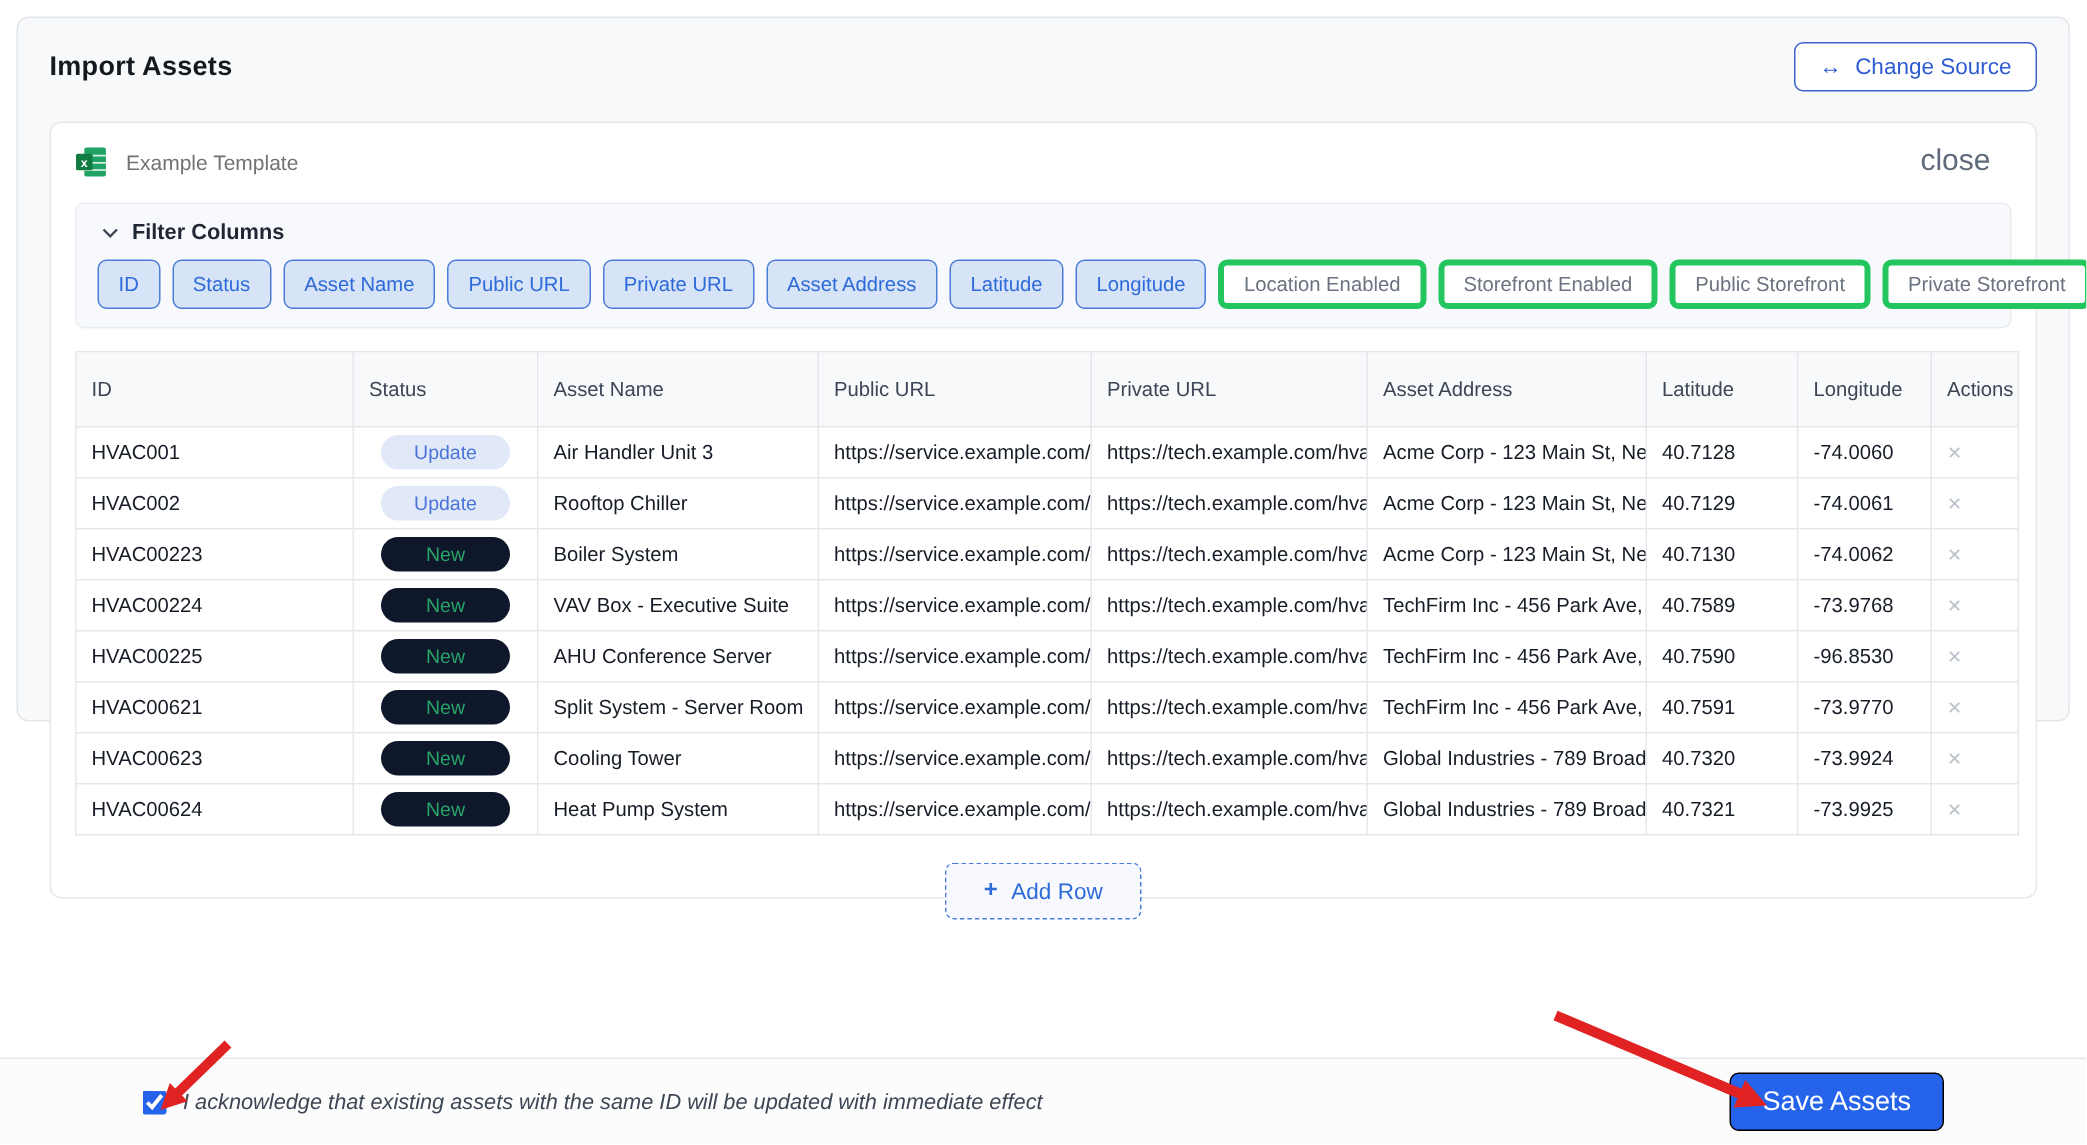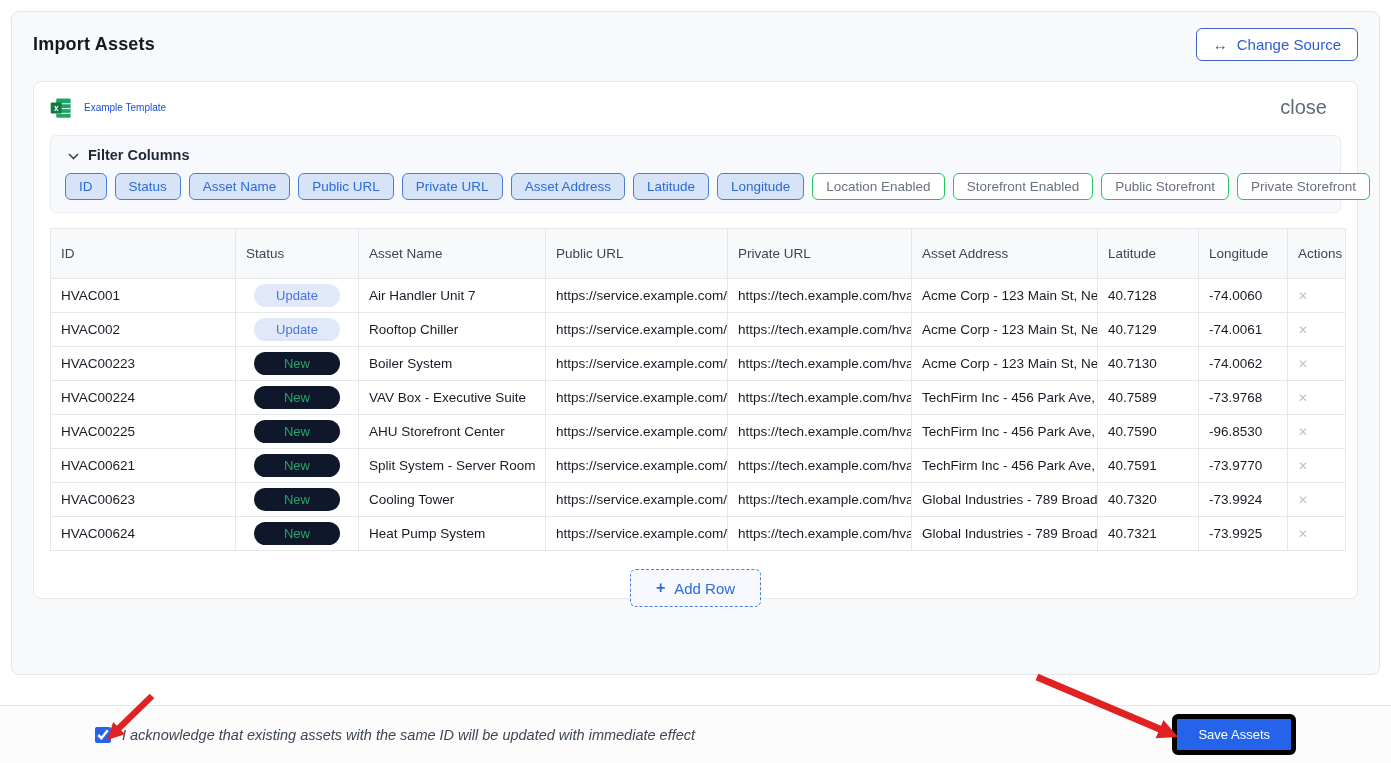--- a/index.html
+++ b/index.html
@@ -1,58 +1,58 @@
 <!DOCTYPE html>
 <html><head>
 <meta charset="utf-8">
 <style>
   * { margin:0; padding:0; box-sizing:border-box; }
   html,body { background:#ffffff; font-family:"Liberation Sans", sans-serif; }
   .page { position:relative; width:1391px; height:763px; overflow:hidden; background:#fff; }
 
   
   .panel {
-    position:absolute; left:11px; top:11px; width:1369px; height:664px;
+    position:absolute; left:11px; top:11px; width:1369px; height:470px;
     background:#f8f9fa; border:1px solid #e3e6ea; border-radius:8px;
     padding:16px 21px 8px 21px;
   }
   .panel-head { display:flex; align-items:center; justify-content:space-between; margin-bottom:20px; }
   .panel-head h1 { font-size:18px; font-weight:700; color:#15191f; letter-spacing:.2px; }
   .btn-outline {
     display:inline-flex; align-items:center; gap:9px; background:#fff;
     border:1px solid #3d63c9; color:#2e5cd0; border-radius:6px;
     padding:7px 16px; font-size:15px; font-family:inherit; cursor:pointer;
   }
   .cs-icon { font-size:15px; line-height:1; }
 
   
   .card {
     background:#ffffff; border:1px solid #e6e8ec; border-radius:8px;
     padding:14px 16px 32px 16px; height:518px;
   }
   .card-head { display:flex; align-items:center; margin-bottom:16px; }
   .xl-icon { width:22px; height:22px; margin-right:12px; display:inline-block; }
-  .tpl-name { font-size:10px; color:#1d4ed8; }
+  .tpl-name { font-size:14px; color:#737373; }
   .close { margin-left:auto; font-size:20px; color:#5f6b7a; cursor:pointer; padding-right:14px; }
 
   
   .filter-panel {
     background:#f7f9fc; border:1px solid #e9edf2; border-radius:6px;
     padding:10px 14px 12px 14px; margin-bottom:15px;
   }
   .filter-head { display:inline-flex; align-items:center; gap:9px; cursor:pointer; margin-bottom:10px; padding-left:3px; }
   .filter-head .chev { display:inline-block; }
   .filter-head span { font-size:14.5px; font-weight:700; color:#1f2733; }
   .chips { display:flex; flex-wrap:nowrap; gap:8px; }
   .chip {
     font-family:inherit; font-size:13.5px; border-radius:6px; padding:5px 13px;
     cursor:pointer; white-space:nowrap;
   }
   .chip-active { background:#d7e3f7; border:1px solid #4a7dd8; color:#2d6bd8; }
-  .chip-inactive { background:#ffffff; border:1px solid #22c55e; color:#6b7280; }
+  .chip-inactive { background:#ffffff; border:4px solid #22c55e; color:#6b7280; }
 
   
   table.grid { width:100%; border-collapse:collapse; table-layout:fixed; }
   .grid th, .grid td { border:1px solid #e5e7ea; overflow:hidden; white-space:nowrap; }
   .grid th {
     background:#f8f9fa; text-align:left; font-weight:500; color:#3c4656;
     font-size:13.5px; padding:16px 10px; height:50px;
   }
   .grid td { font-size:13.5px; color:#161c26; padding:5px 10px; height:30px; background:#fff; }
   .col-0{width:185px}.col-1{width:123px}.col-2{width:187px}.col-3{width:182px}
@@ -79,22 +79,22 @@
   .footer {
     position:absolute; left:0; right:0; bottom:0; height:58px;
     background:#fcfcfd; border-top:1px solid #e5e7eb;
     display:flex; align-items:center; justify-content:space-between;
     padding:0 95px;
   }
   .ack { display:flex; align-items:center; gap:11px; }
   .ack-box { width:16px; height:16px; accent-color:#2563eb; cursor:pointer; }
   .ack-text { font-size:14.5px; font-style:italic; color:#3d4654; }
   .btn-primary {
-    background:#2563eb; color:#fff; border:5px solid #000000; border-radius:6px;
-    padding:8px 21px; font-size:13px; font-family:inherit; cursor:pointer;
+    background:#2563eb; color:#fff; border:1px solid #000000; border-radius:6px;
+    padding:8px 21px; font-size:18px; font-family:inherit; cursor:pointer;
   }
 
   
   .arrow-svg { position:absolute; pointer-events:none; z-index:20; }
   #arrow-checkbox { left:86px; top:690px; }
   #arrow-save { left:1015px; top:663px; }
 </style>
 </head>
 <body>
 
@@ -161,21 +161,21 @@
               <th class="col-5">Asset Address</th>
               <th class="col-6">Latitude</th>
               <th class="col-7">Longitude</th>
               <th class="col-8">Actions</th>
             </tr>
         </thead>
         <tbody>
             <tr>
               <td>HVAC001</td>
               <td class="td-center"><span class="badge badge-update">Update</span></td>
-              <td>Air Handler Unit 7</td>
+              <td>Air Handler Unit 3</td>
               <td>https://service.example.com/hvac0</td>
               <td>https://tech.example.com/hvac00</td>
               <td>Acme Corp - 123 Main St, New Yo</td>
               <td>40.7128</td>
               <td>-74.0060</td>
               <td><span class="remove-x">✕</span></td>
             </tr>
             <tr>
               <td>HVAC002</td>
               <td class="td-center"><span class="badge badge-update">Update</span></td>
@@ -205,21 +205,21 @@
               <td>https://service.example.com/hvac0</td>
               <td>https://tech.example.com/hvac00</td>
               <td>TechFirm Inc - 456 Park Ave, New</td>
               <td>40.7589</td>
               <td>-73.9768</td>
               <td><span class="remove-x">✕</span></td>
             </tr>
             <tr>
               <td>HVAC00225</td>
               <td class="td-center"><span class="badge badge-new">New</span></td>
-              <td>AHU Storefront Center</td>
+              <td>AHU Conference Server</td>
               <td>https://service.example.com/hvac0</td>
               <td>https://tech.example.com/hvac00</td>
               <td>TechFirm Inc - 456 Park Ave, New</td>
               <td>40.7590</td>
               <td>-96.8530</td>
               <td><span class="remove-x">✕</span></td>
             </tr>
             <tr>
               <td>HVAC00621</td>
               <td class="td-center"><span class="badge badge-new">New</span></td>

